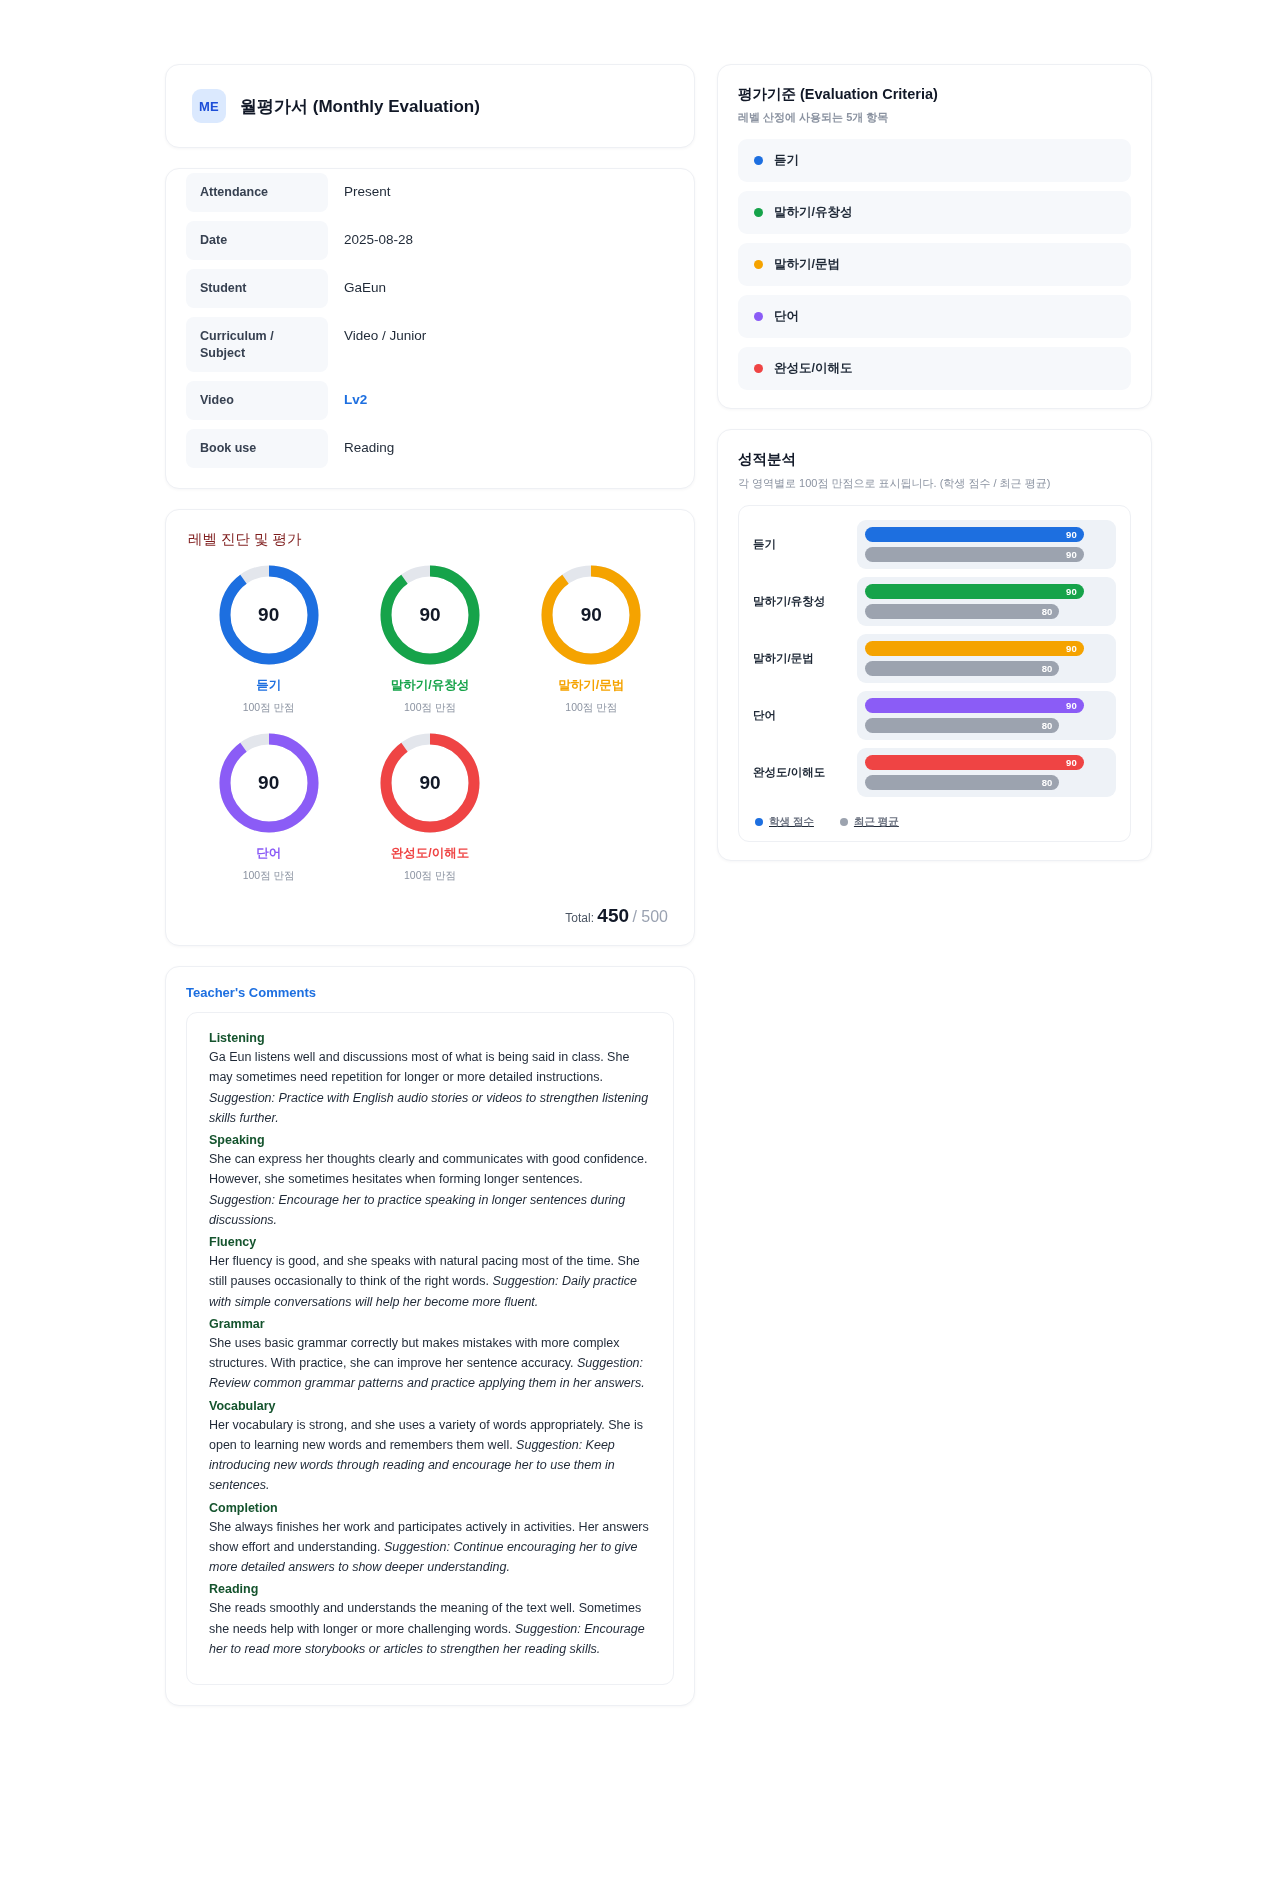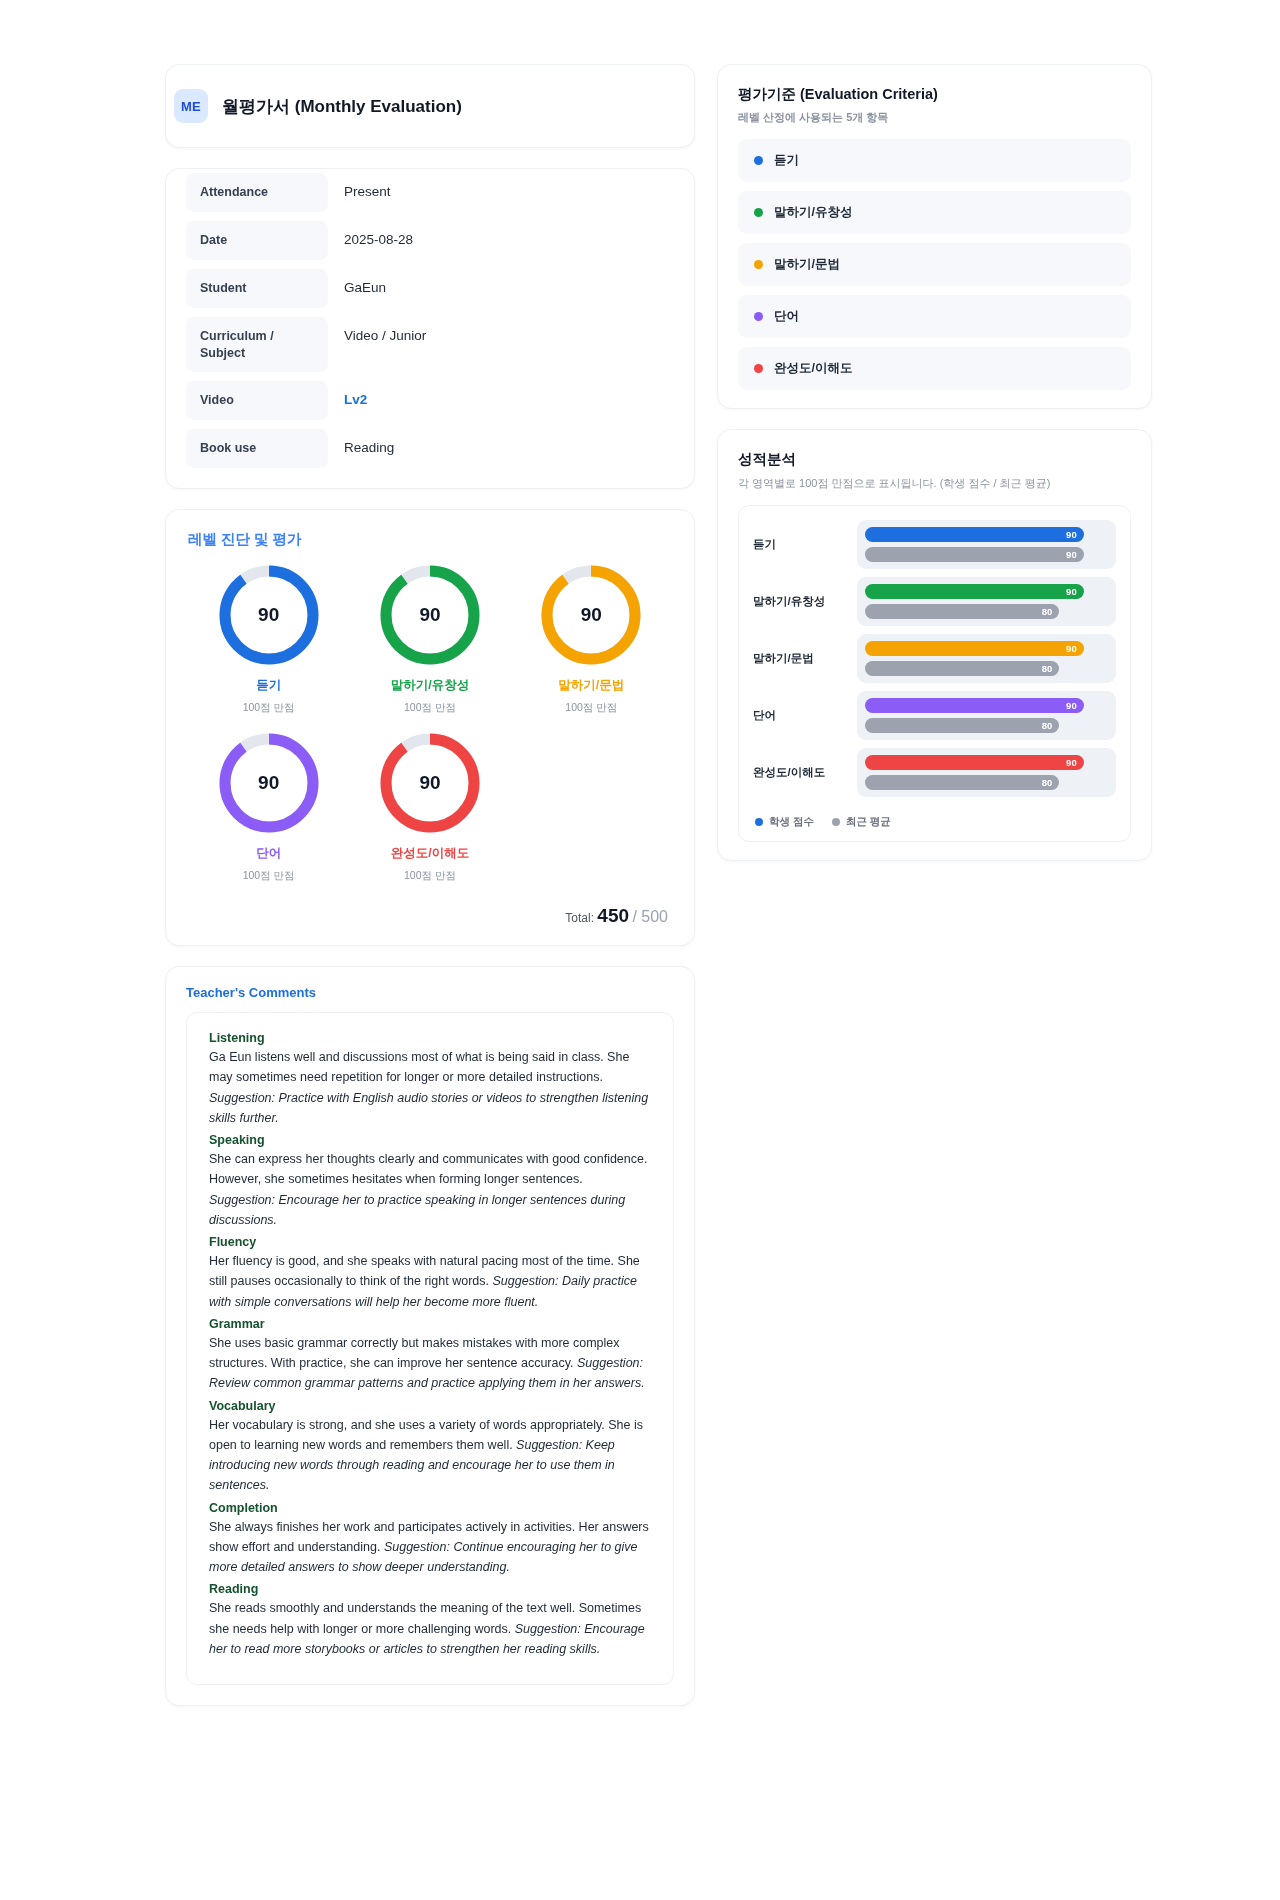--- a/index.html
+++ b/index.html
@@ -29,21 +29,21 @@
 
   .card {
     background: #ffffff;
     border: 1px solid #eef0f4;
     border-radius: 14px;
     box-shadow: 0 1px 3px rgba(16,24,40,0.04);
     margin-bottom: 20px;
   }
 
   
-  .header-card { padding: 24px 8px; display: flex; align-items: center; gap: 14px; }
+  .header-card { padding: 24px 26px; display: flex; align-items: center; gap: 14px; }
   .me-badge {
     width: 34px; height: 34px; border-radius: 9px;
     background: #dbe9fe; color: #1d4ed8;
     font-size: 13px; font-weight: 700;
     display: flex; align-items: center; justify-content: center;
     letter-spacing: .3px;
   }
   .header-title { font-size: 17px; font-weight: 700; color: #111827; }
 
   
@@ -59,21 +59,21 @@
   }
   .info-value {
     padding: 11px 16px;
     font-size: 13.5px; color: #1f2937;
     display: flex; align-items: flex-start;
   }
   .info-value.accent { color: #1d6fe0; font-weight: 700; }
 
   
   .donut-card { padding: 20px 22px 18px 22px; }
-  .section-title { font-size: 14.5px; font-weight: 700; color: #3b82f6; margin-bottom: 14px; }
+  .section-title { font-size: 14.5px; font-weight: 400; color: #7f1d1d; margin-bottom: 14px; }
   .donut-grid { display: flex; flex-wrap: wrap; }
   .donut-cell {
     width: 33.333%;
     display: flex; flex-direction: column; align-items: center;
     margin-bottom: 16px;
   }
   .donut-wrap { position: relative; width: 104px; height: 104px; }
   .donut-wrap svg { display: block; transform: rotate(-90deg); }
   .donut-val {
     position: absolute; inset: 0;
@@ -122,21 +122,21 @@
   .bar-cat { width: 104px; flex: 0 0 104px; font-size: 11.5px; font-weight: 700; color: #1f2937; }
   .bar-pair { flex: 1; background: #eef2f7; border-radius: 9px; padding: 7px 8px; }
   .bar-track { height: 15px; margin-bottom: 5px; position: relative; }
   .bar-track:last-child { margin-bottom: 0; }
   .bar-fill {
     height: 15px; border-radius: 8px;
     display: flex; align-items: center; justify-content: flex-end;
     padding-right: 7px;
     font-size: 9.5px; font-weight: 700; color: #ffffff;
   }
-  .legend { display: flex; gap: 18px; align-items: center; padding: 10px 2px 2px 2px; }
+  .legend { display: flex; gap: 26px; align-items: center; padding: 10px 2px 2px 2px; text-decoration: underline; }
   .legend-item { display: flex; align-items: center; gap: 6px; font-size: 10.5px; color: #6b7280; font-weight: 600;}
   .legend-dot { width: 8px; height: 8px; border-radius: 50%; }
 </style>
 </head>
 <body>
 
 <div class="page">
   <div class="cols">
 
     <div class="col-left">

